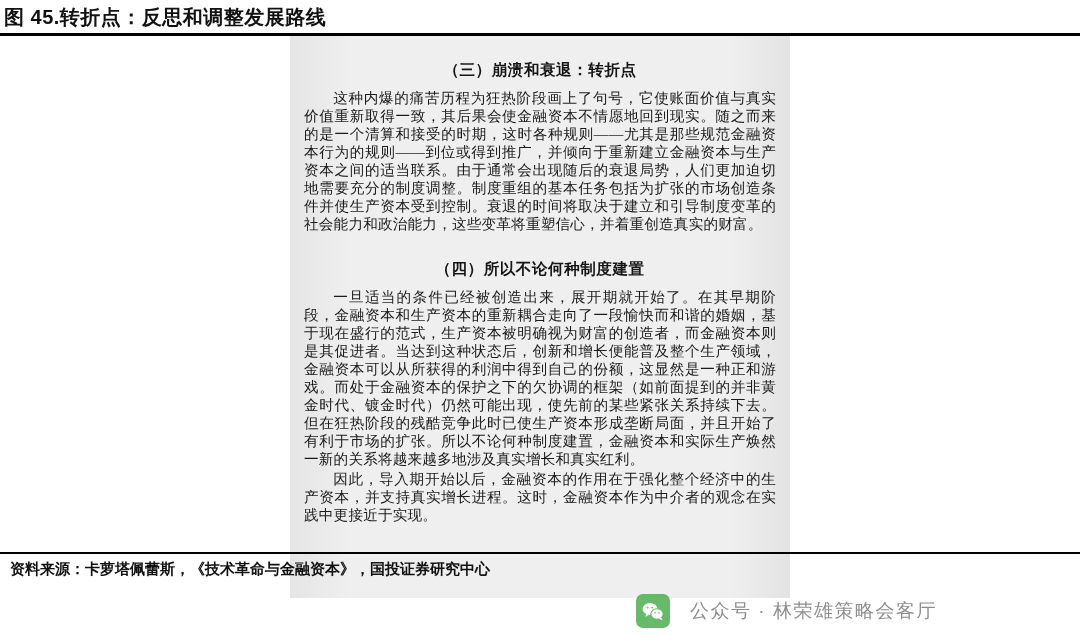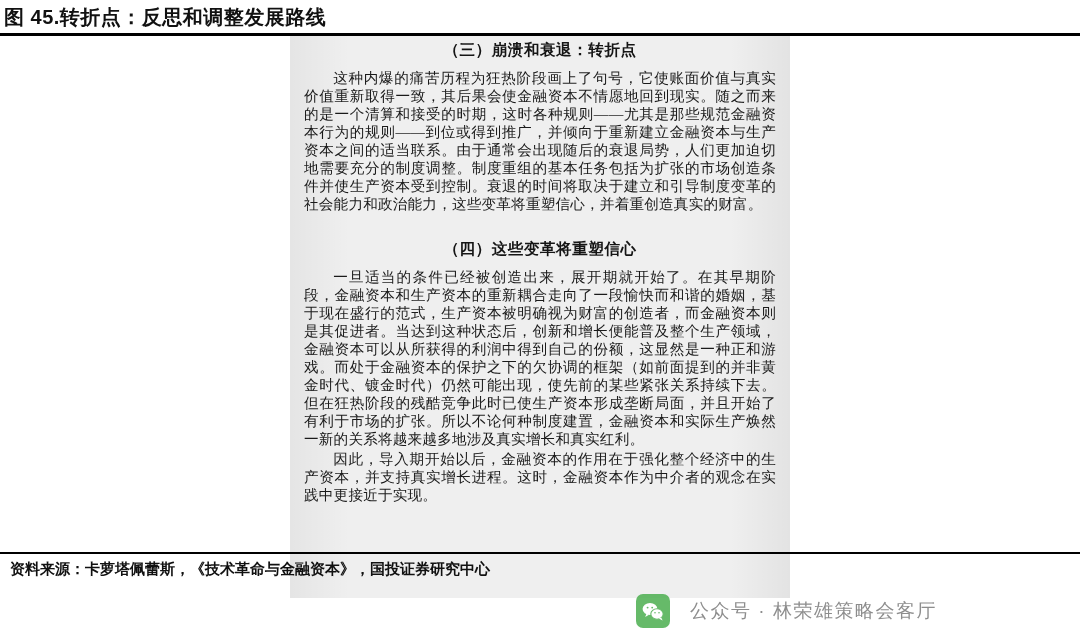--- a/index.html
+++ b/index.html
@@ -80,21 +80,21 @@
 
   
   .scan {
     position: absolute;
     left: 290px;
     top: 36px;
     width: 500px;
     height: 562px;
     background: #efefef;
     box-sizing: border-box;
-    padding: 0 14px 0 14px;
+    padding: 20px 14px 0 14px;
     overflow: hidden;
   }
   .scan::before {
     
     content: "";
     position: absolute;
     left: 0; top: 0; right: 0; bottom: 0;
     background: linear-gradient(90deg, rgba(0,0,0,0.045) 0%, rgba(0,0,0,0.0) 12%, rgba(0,0,0,0.0) 88%, rgba(0,0,0,0.05) 100%);
     pointer-events: none;
   }
@@ -164,21 +164,21 @@
   <div class="title-bar">
     <div class="title-text">图 45.转折点：反思和调整发展路线</div>
   </div>
   <div class="title-rule"></div>
 
   <div class="scan">
     <div class="scan-inner">
       <div class="sec-head">（三）崩溃和衰退：转折点</div>
       <p class="para">这种内爆的痛苦历程为狂热阶段画上了句号，它使账面价值与真实价值重新取得一致，其后果会使金融资本不情愿地回到现实。随之而来的是一个清算和接受的时期，这时各种规则——尤其是那些规范金融资本行为的规则——到位或得到推广，并倾向于重新建立金融资本与生产资本之间的适当联系。由于通常会出现随后的衰退局势，人们更加迫切地需要充分的制度调整。制度重组的基本任务包括为扩张的市场创造条件并使生产资本受到控制。衰退的时间将取决于建立和引导制度变革的社会能力和政治能力，这些变革将重塑信心，并着重创造真实的财富。</p>
 
-      <div class="sec-head second">（四）这些变革将重塑信心</div>
+      <div class="sec-head second">（四）所以不论何种制度建置</div>
       <p class="para">一旦适当的条件已经被创造出来，展开期就开始了。在其早期阶段，金融资本和生产资本的重新耦合走向了一段愉快而和谐的婚姻，基于现在盛行的范式，生产资本被明确视为财富的创造者，而金融资本则是其促进者。当达到这种状态后，创新和增长便能普及整个生产领域，金融资本可以从所获得的利润中得到自己的份额，这显然是一种正和游戏。而处于金融资本的保护之下的欠协调的框架（如前面提到的并非黄金时代、镀金时代）仍然可能出现，使先前的某些紧张关系持续下去。但在狂热阶段的残酷竞争此时已使生产资本形成垄断局面，并且开始了有利于市场的扩张。所以不论何种制度建置，金融资本和实际生产焕然一新的关系将越来越多地涉及真实增长和真实红利。</p>
       <p class="para">因此，导入期开始以后，金融资本的作用在于强化整个经济中的生产资本，并支持真实增长进程。这时，金融资本作为中介者的观念在实践中更接近于实现。</p>
     </div>
   </div>
 
   <div class="wechat-badge">
     <div class="wechat-logo">
       <svg width="22" height="19" viewBox="0 0 22 19" aria-hidden="true">
         <ellipse cx="8" cy="7" rx="7.4" ry="6" fill="#ffffff"></ellipse>
         <polygon points="4.5,11.5 3.2,15 7,12.8" fill="#ffffff"></polygon>

